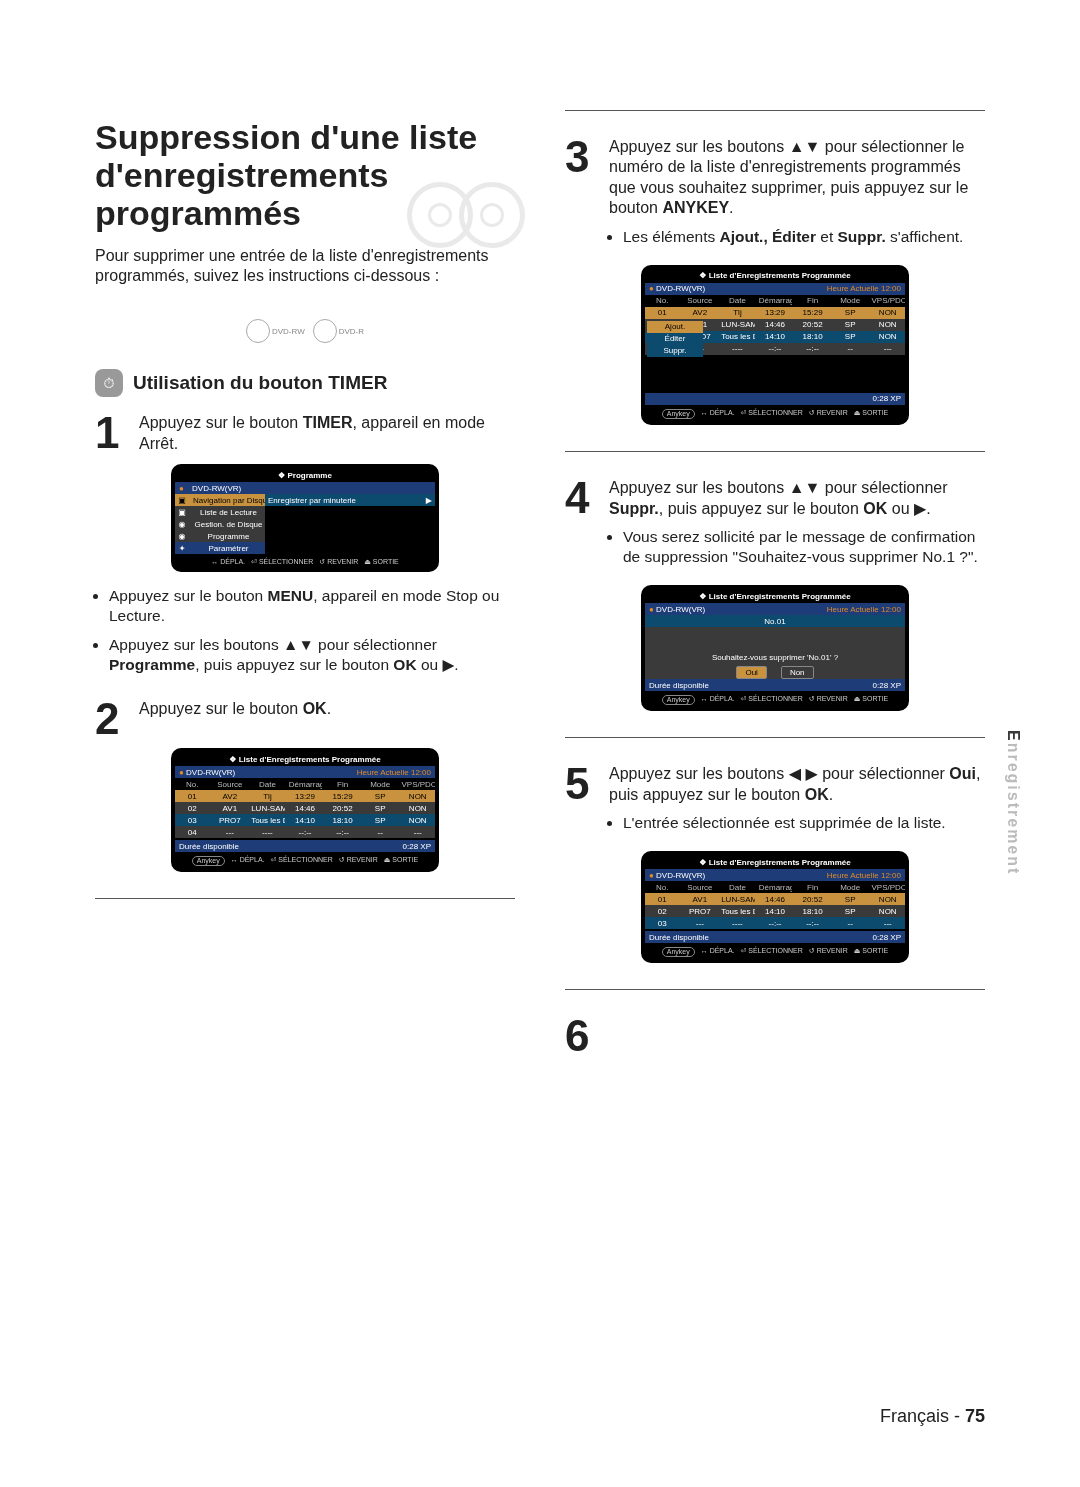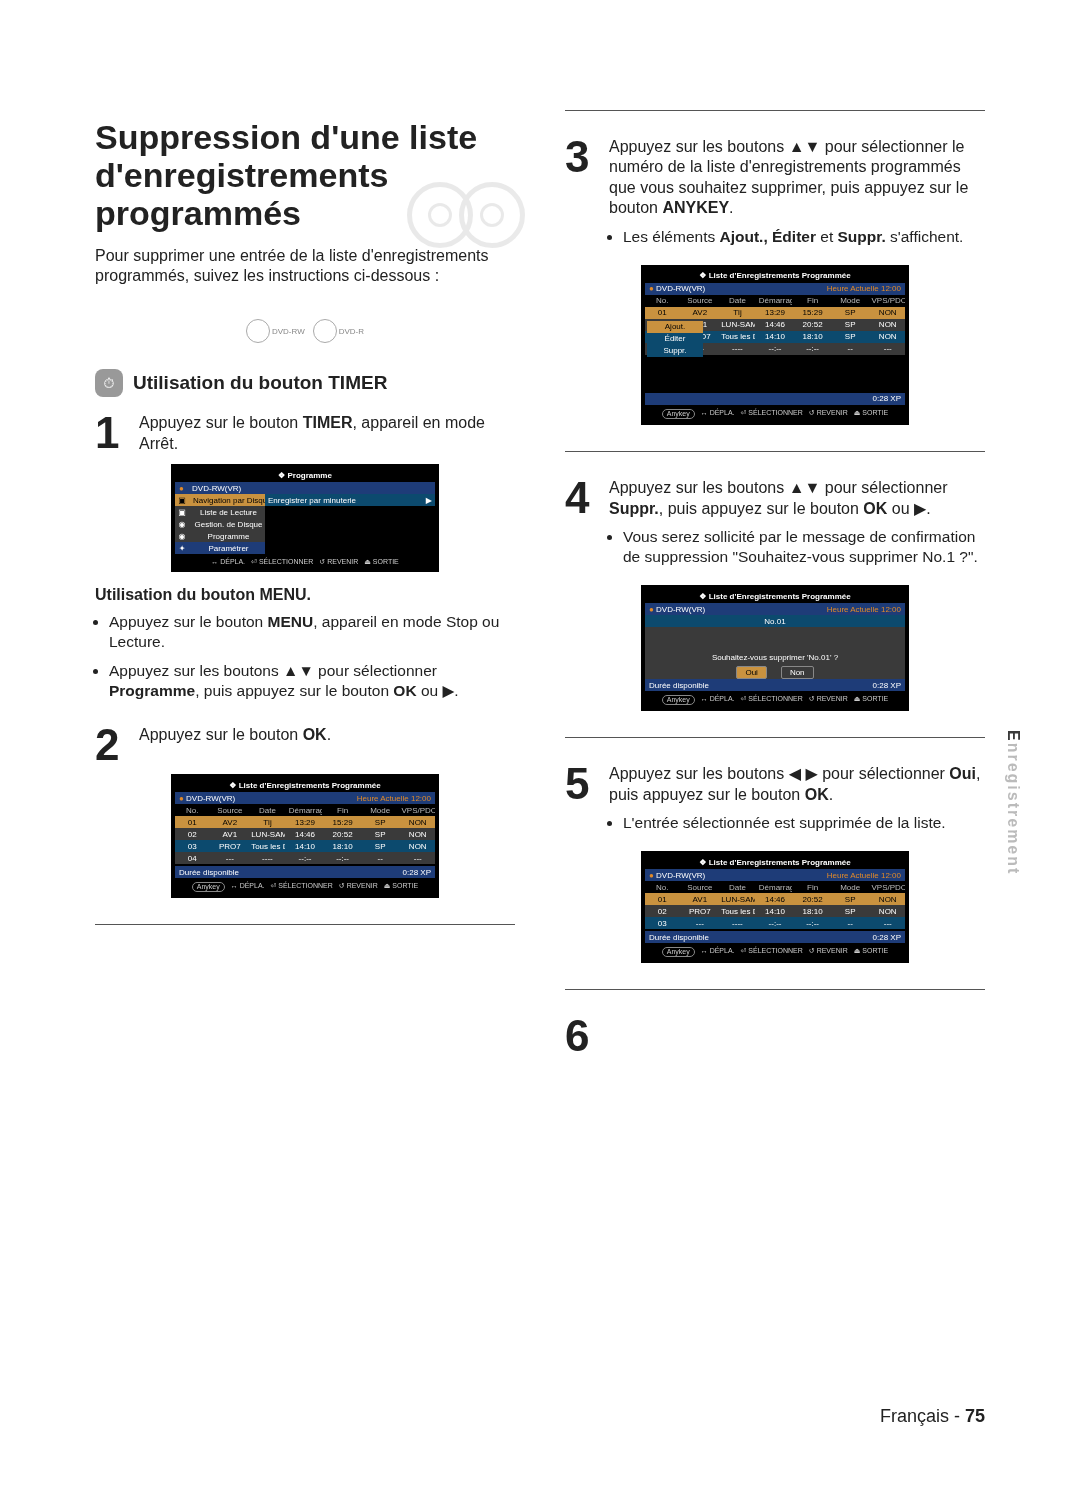--- a/index.html
+++ b/index.html
@@ -20,21 +20,21 @@
   .subh{display:flex;align-items:center;gap:10px;margin:8px 0 16px 0}
   .subh .ic{width:28px;height:28px;border-radius:8px;background:#999;display:flex;align-items:center;justify-content:center;color:#fff;font-size:14px}
   .subh h2{font-size:19px;font-weight:700;margin:0}
   .step{display:flex;align-items:flex-start;gap:8px;margin:8px 0 6px 0}
   .step .num{font-size:44px;font-weight:700;line-height:.9;min-width:36px}
   .step .txt{font-size:16px;line-height:1.28}
   .bullets{margin:4px 0 0 0;padding-left:14px;font-size:15.5px;line-height:1.3}
   .bullets li{margin:8px 0;list-style:disc}
   .subhead-small{font-weight:700;font-size:16px;margin:14px 0 4px 0}
   
-  .tv{width:260px;margin:10px auto 14px auto;background:#000;border-radius:0;padding:4px 4px 6px 4px;color:#fff;font-size:8px;line-height:1.15}
+  .tv{width:260px;margin:10px auto 14px auto;background:#000;border-radius:10px;padding:4px 4px 6px 4px;color:#fff;font-size:8px;line-height:1.15}
   .tv .bar{display:flex;justify-content:center;align-items:center;height:14px;font-weight:700;font-size:8px}
   .tv .row{display:flex;align-items:center;height:12px;gap:3px}
   .tv .blue{background:#1e3c78}
   .tv .orange{color:#e08a2a}
   .tv .grey{background:#3a3a3a}
   .tv .mid{background:#0c4a6e}
   .tv .hl{background:#c9923f;color:#000}
   .tv .cell{flex:1;text-align:center;padding:0 1px;white-space:nowrap;overflow:hidden}
   .tv .foot{display:flex;justify-content:center;gap:6px;margin-top:4px;font-size:7px;color:#ccc}
   .tv .foot .pill{border:1px solid #888;border-radius:6px;padding:0 4px}
@@ -122,21 +122,20 @@
           </div>
         </div>
         <div class="foot">
             <span>↔ DÉPLA.</span>
             <span>⏎ SÉLECTIONNER</span>
             <span>↺ REVENIR</span>
             <span>⏏ SORTIE</span>
           </div>
       </div>
 
-      <div class="subhead-small">Utilisation du bouton MENU.</div>
       <ul class="bullets">
         <li><span>Appuyez sur le bouton </span><b>MENU</b><span>, appareil en mode Stop ou Lecture.</span></li>
         <li><span>Appuyez sur les boutons ▲▼ pour sélectionner </span><b>Programme</b><span>, puis appuyez sur le bouton </span><b>OK</b><span> ou ▶.</span></li>
       </ul>
 
       <div class="step" style="margin-top:24px">
         <div class="num">2</div>
         <div class="txt"><span>Appuyez sur le bouton </span><b>OK</b><span>.</span></div>
       </div>
 

